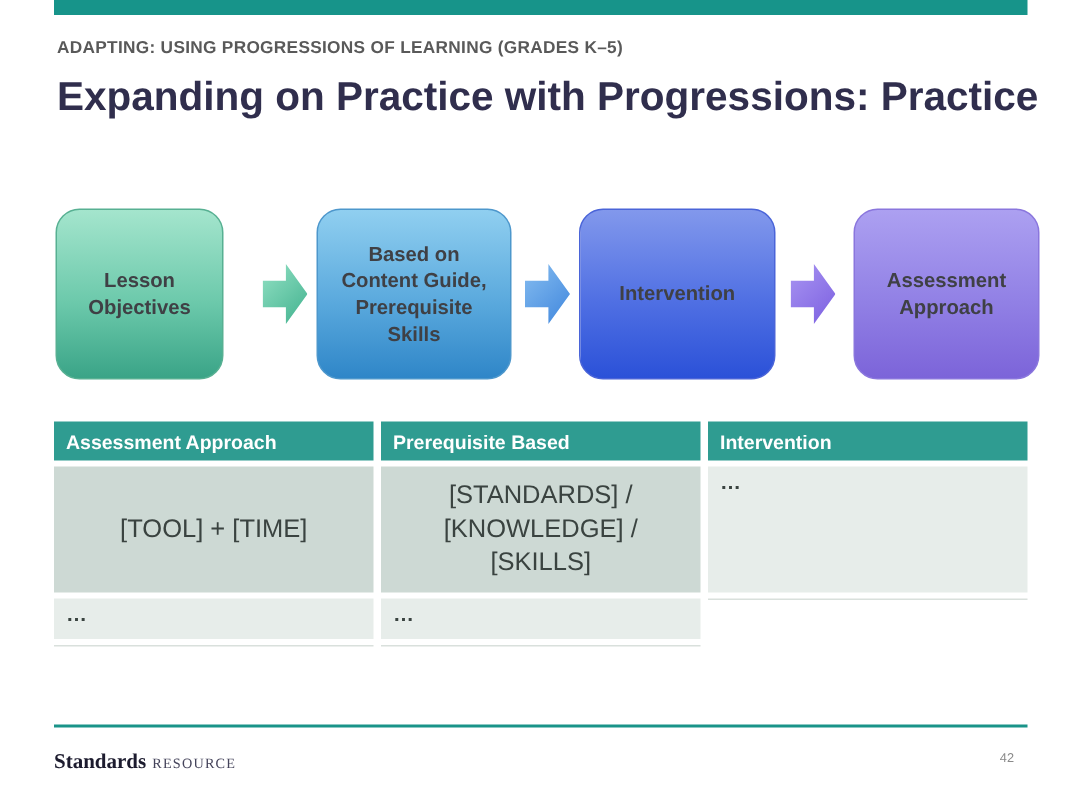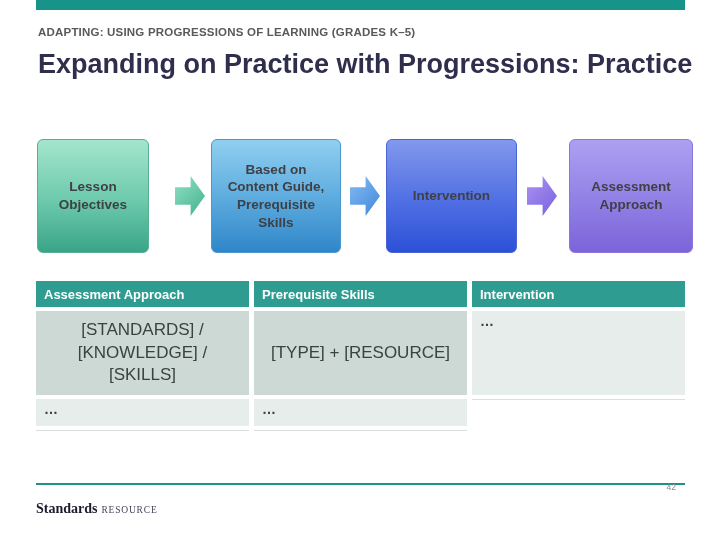--- a/index.html
+++ b/index.html
@@ -9,21 +9,21 @@
   
   .top-bar{position:absolute;left:36px;top:0;width:649px;height:10px;background:#17948a;}
 
   
   .eyebrow{position:absolute;left:38px;top:26px;width:640px;
            font-size:11.5px;font-weight:bold;letter-spacing:0.2px;color:#595959;}
   .title{position:absolute;left:38px;top:48px;width:660px;
          font-size:27px;font-weight:bold;line-height:1.22;color:#302e4d;}
 
   
-  .flow-box{position:absolute;top:139px;height:114px;border-radius:6px;
+  .flow-box{position:absolute;top:139px;height:114px;border-radius:16px;
             display:flex;align-items:center;justify-content:center;text-align:center;
             font-size:13.5px;font-weight:bold;color:#3f4045;line-height:1.3;
             box-sizing:border-box;padding:6px 10px;}
   .box-green {left:37px; width:112px;background:linear-gradient(180deg,#a4e5cd 0%,#6cc9ab 55%,#3aa487 100%);border:1px solid #57b092;}
   .box-blue  {left:211px;width:130px;background:linear-gradient(180deg,#90cff0 0%,#5aa9dd 55%,#2f86c8 100%);border:1px solid #4d97cc;}
   .box-blue2 {left:386px;width:131px;background:linear-gradient(180deg,#8298ec 0%,#4f6fe3 55%,#2b51d8 100%);border:1px solid #4a64d8;}
   .box-purple{left:569px;width:124px;background:linear-gradient(180deg,#aca0f1 0%,#9180e5 55%,#7c64d9 100%);border:1px solid #8a76dd;}
 
   .flow-arrow{position:absolute;top:176px;width:30px;height:40px;
               clip-path:polygon(0 28%,52% 28%,52% 0,100% 50%,52% 100%,52% 72%,0 72%);}
@@ -42,21 +42,21 @@
        line-height:1.35;padding:12px 10px;}
   .td2{background:#e7edea;color:#3a4340;font-size:14px;font-weight:bold;
        display:flex;align-items:flex-start;padding:2px 8px;}
   .edge{background:#d9e0dc;height:1px;}
 
   
   .footer-line{position:absolute;left:36px;top:483px;width:649px;height:2px;background:#1a9489;}
   .logo{position:absolute;left:36px;top:499px;font-family:"Liberation Serif","DejaVu Serif",serif;color:#1c1b2e;}
   .logo .primary{font-size:14px;font-weight:bold;}
   .logo .secondary{font-size:9.5px;letter-spacing:0.8px;color:#45445b;}
-  .page-num{position:absolute;right:44px;top:482px;font-size:8.5px;color:#8a8a8a;}
+  .page-num{position:absolute;right:44px;top:500px;font-size:8.5px;color:#8a8a8a;}
 </style>
 </head>
 <body>
 
 <div class="slide">
 
   <div class="top-bar"></div>
 
   <div class="eyebrow">ADAPTING: USING PROGRESSIONS OF LEARNING (GRADES K–5)</div>
   <div class="title">Expanding on Practice with Progressions: Practice</div>
@@ -66,25 +66,25 @@
     <div class="flow-arrow arrow-green"></div>
     <div class="flow-box box-blue">Based on Content Guide, Prerequisite Skills</div>
     <div class="flow-arrow arrow-blue"></div>
     <div class="flow-box box-blue2">Intervention</div>
     <div class="flow-arrow arrow-purple"></div>
     <div class="flow-box box-purple">Assessment Approach</div>
   </div>
 
   <div class="table">
     <div class="th">Assessment Approach</div>
-    <div class="th">Prerequisite Skills</div>
+    <div class="th">Prerequisite Based</div>
     <div class="th">Intervention</div>
 
+    <div class="td1">[TOOL] + [TIME]</div>
     <div class="td1">[STANDARDS] / [KNOWLEDGE] / [SKILLS]</div>
-    <div class="td1">[TYPE] + [RESOURCE]</div>
 
     <div class="td2">…</div>
     <div class="td2">…</div>
     <div class="td2">…</div>
 
     <div class="edge"></div>
     <div class="edge"></div>
     <div class="edge"></div>
   </div>
 

